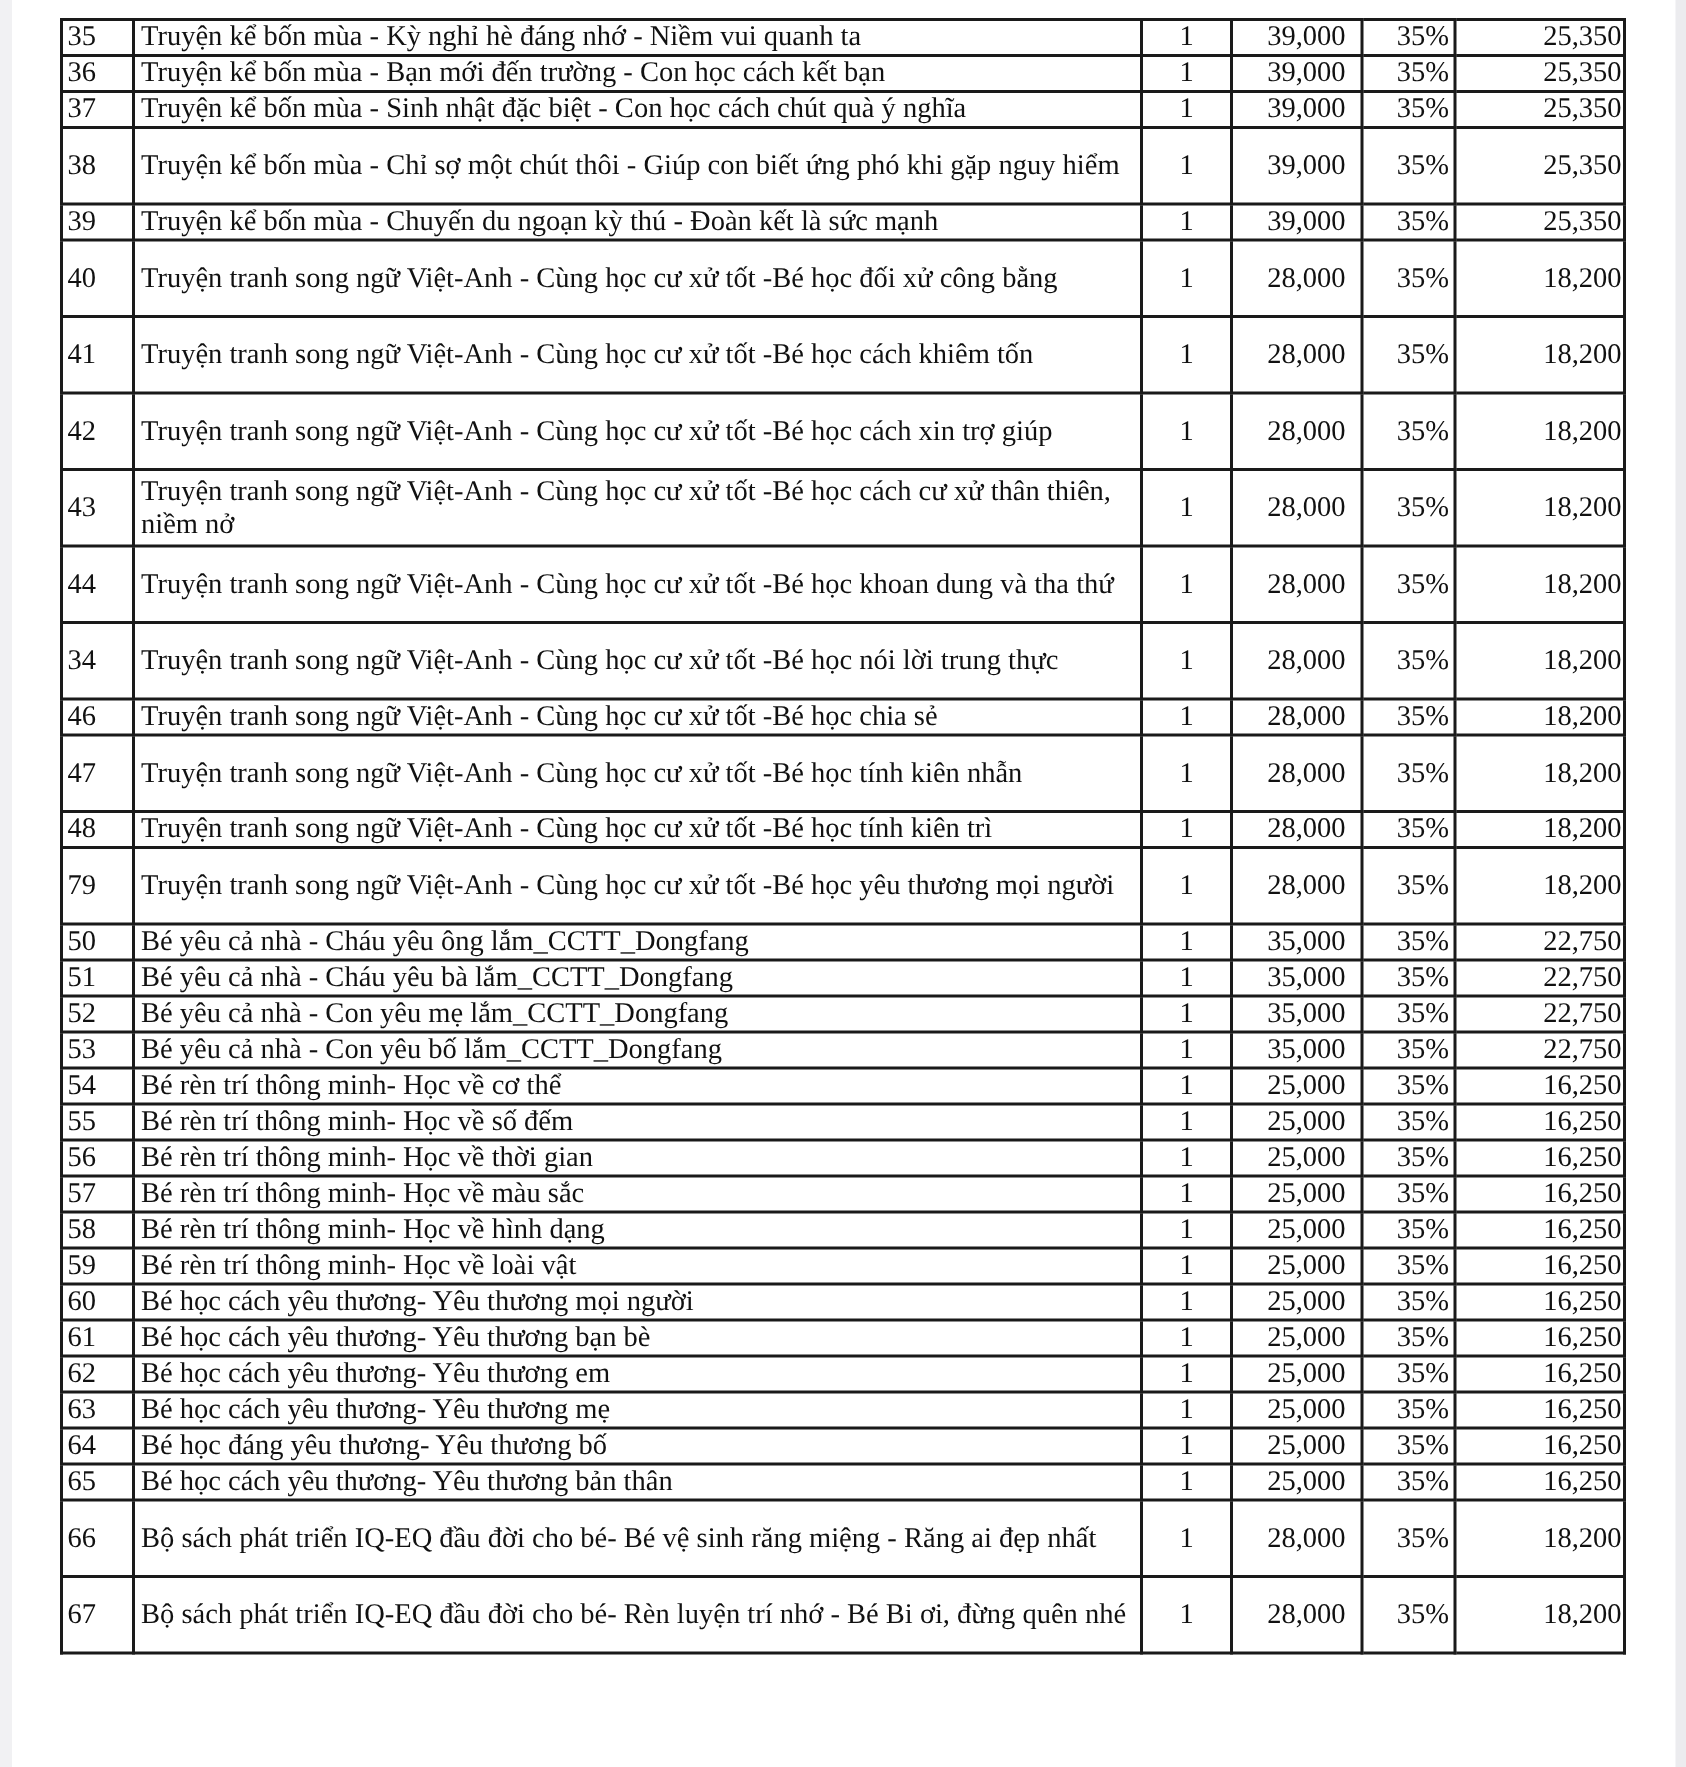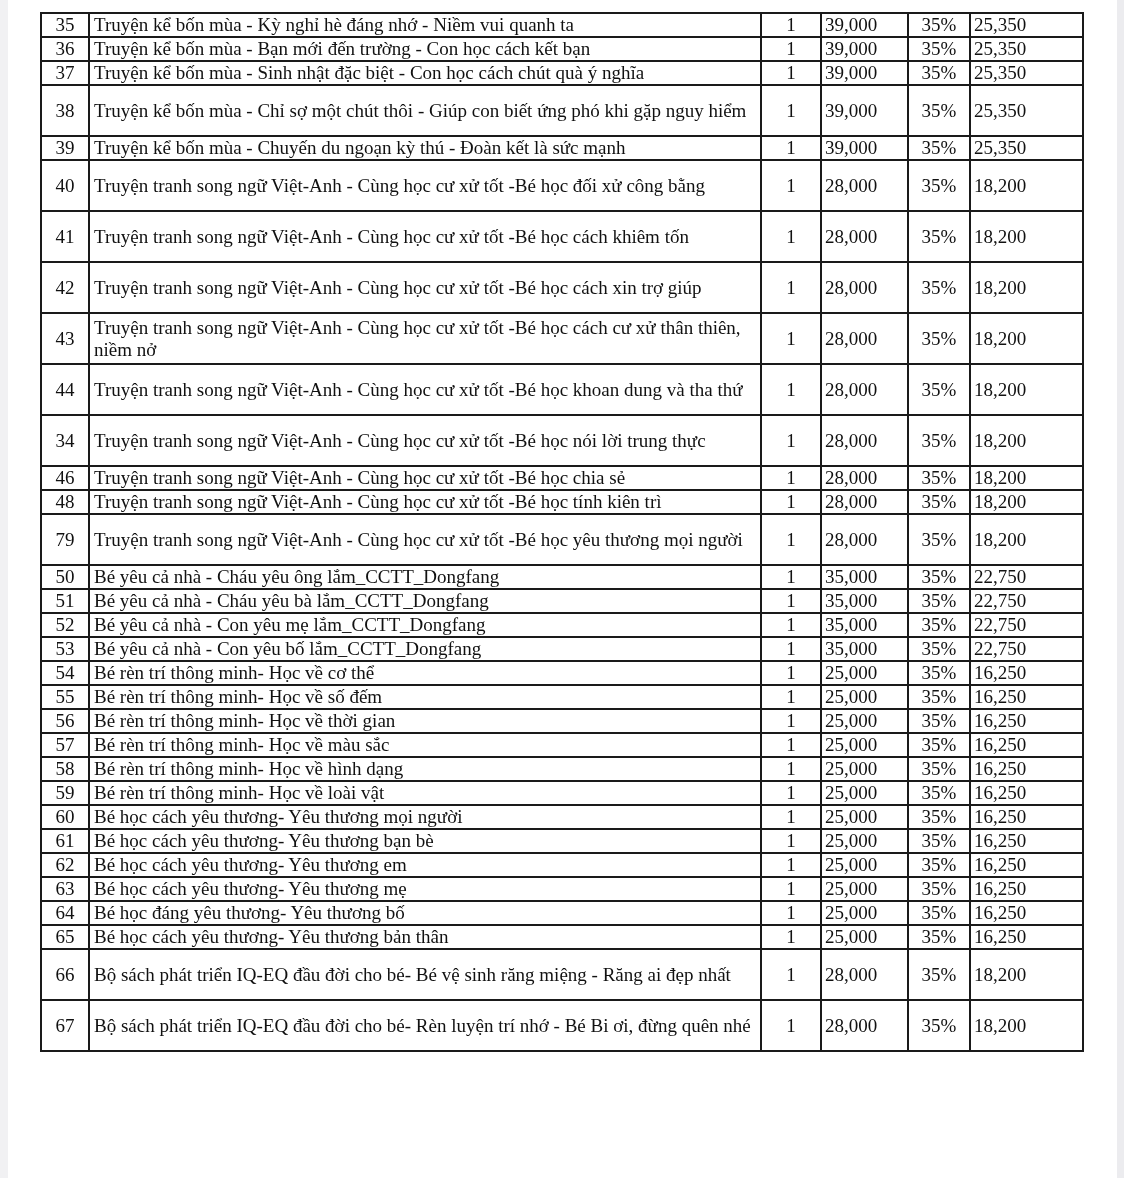--- a/index.html
+++ b/index.html
@@ -22,26 +22,26 @@
   }
   .price-table td {
     border: 2px solid #1a1a1a;
     padding: 0 3px;
     vertical-align: middle;
     height: 22px;
     overflow: hidden;
   }
   .price-table tr.single td { height: 22px; }
   .price-table tr.tall td { height: 49px; }
-  td.c-stt { text-align: center; width: 42px; }
+  td.c-stt { width: 42px; }
   td.c-name { text-align: left; width: 666px; padding-left: 4px; }
   td.c-qty { text-align: center; width: 54px; }
-  td.c-price { text-align: left; width: 80px; padding-right: 10px; }
-  td.c-disc { text-align: center; width: 55px; }
-  td.c-total { text-align: left; width: 105px; padding-right: 1px; }
+  td.c-price { text-align: right; width: 80px; padding-right: 10px; }
+  td.c-disc { text-align: right; width: 55px; }
+  td.c-total { text-align: right; width: 105px; padding-right: 1px; }
 </style>
 </head>
 <body>
 
 <div class="edge-left"></div>
 <div class="edge-right"></div>
 
 <table class="price-table">
   <colgroup>
     <col style="width:48px">
@@ -153,20 +153,28 @@
 
   <tr class="single">
     <td class="c-stt">46</td>
     <td class="c-name">Truyện tranh song ngữ Việt-Anh - Cùng học cư xử tốt -Bé học chia sẻ</td>
     <td class="c-qty">1</td>
     <td class="c-price">28,000</td>
     <td class="c-disc">35%</td>
     <td class="c-total">18,200</td>
   </tr>
 
+  <tr class="tall">
+    <td class="c-stt">47</td>
+    <td class="c-name">Truyện tranh song ngữ Việt-Anh - Cùng học cư xử tốt -Bé học tính kiên nhẫn</td>
+    <td class="c-qty">1</td>
+    <td class="c-price">28,000</td>
+    <td class="c-disc">35%</td>
+    <td class="c-total">18,200</td>
+  </tr>
 
   <tr class="single">
     <td class="c-stt">48</td>
     <td class="c-name">Truyện tranh song ngữ Việt-Anh - Cùng học cư xử tốt -Bé học tính kiên trì</td>
     <td class="c-qty">1</td>
     <td class="c-price">28,000</td>
     <td class="c-disc">35%</td>
     <td class="c-total">18,200</td>
   </tr>
 

